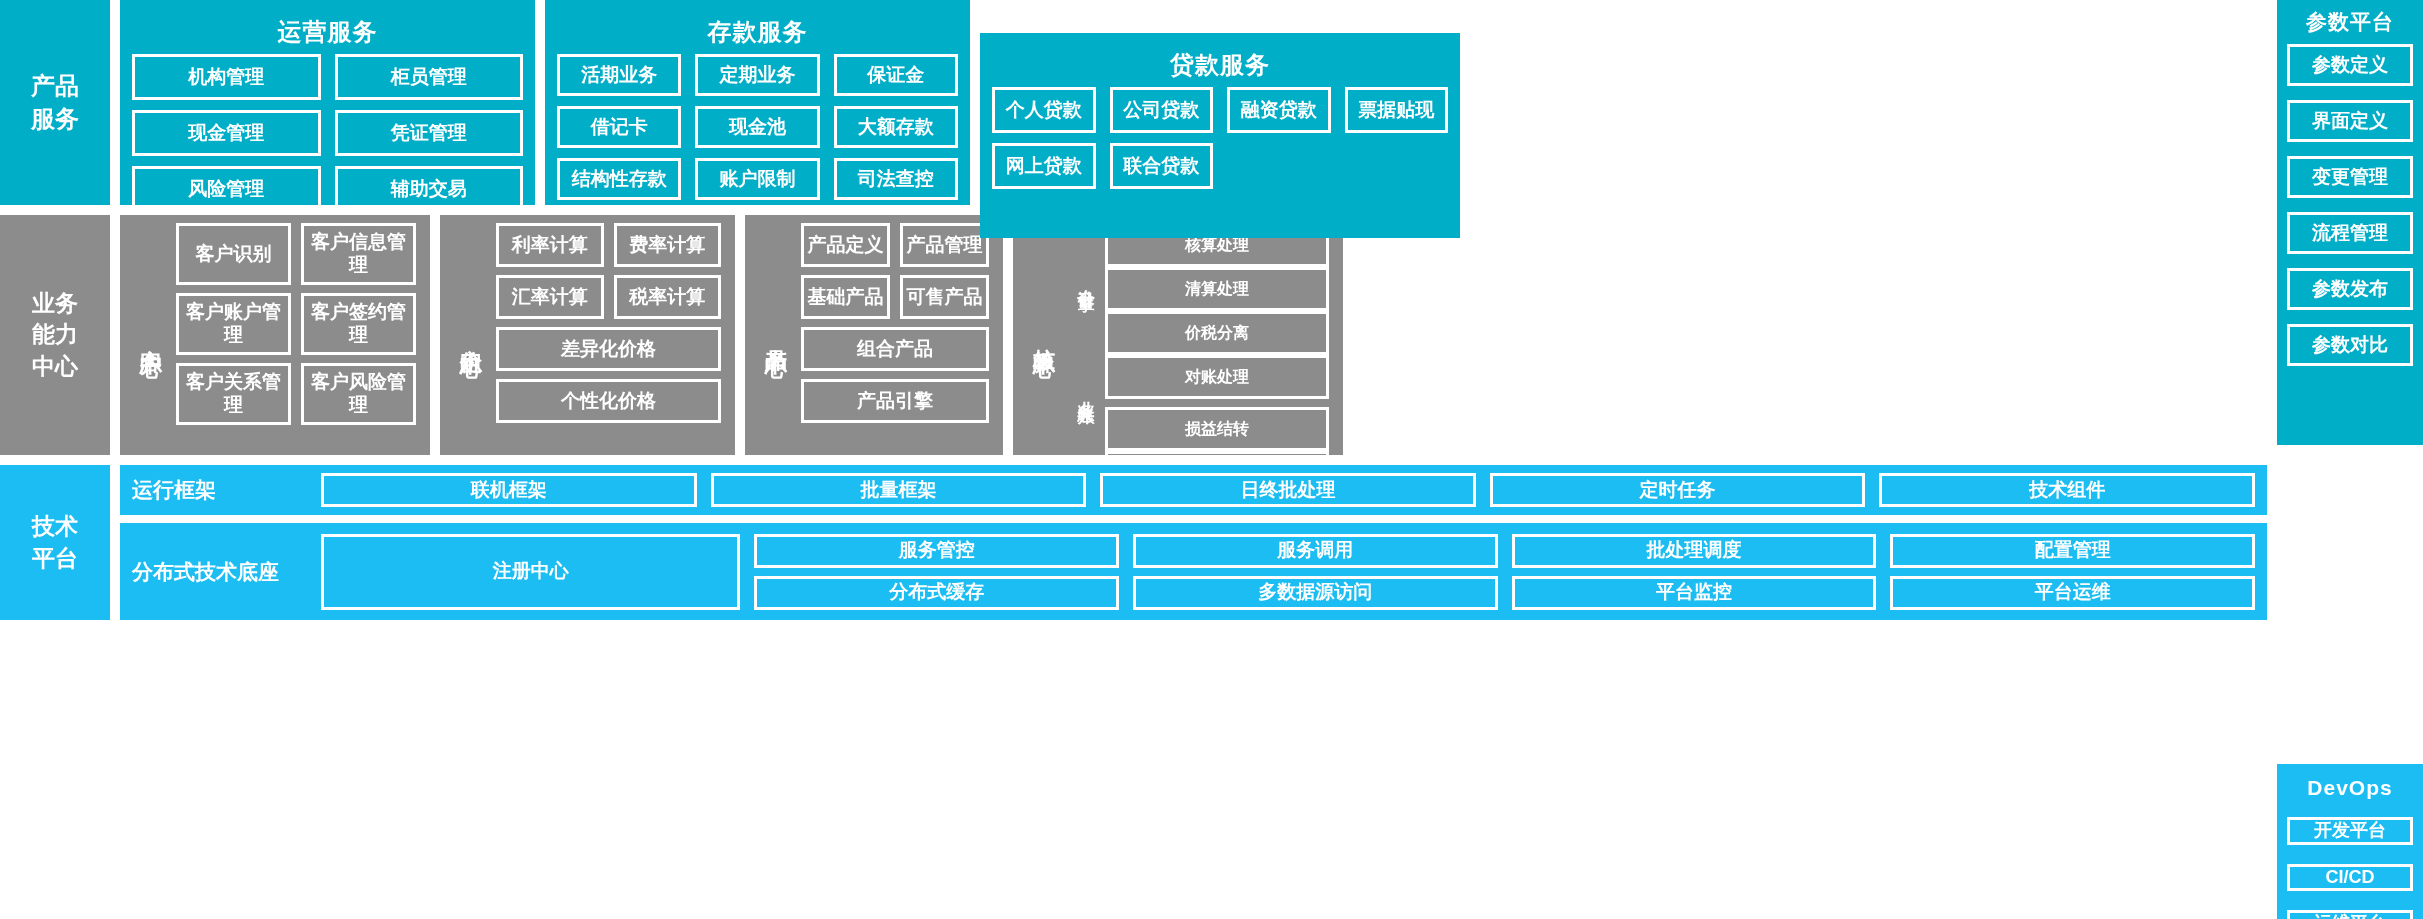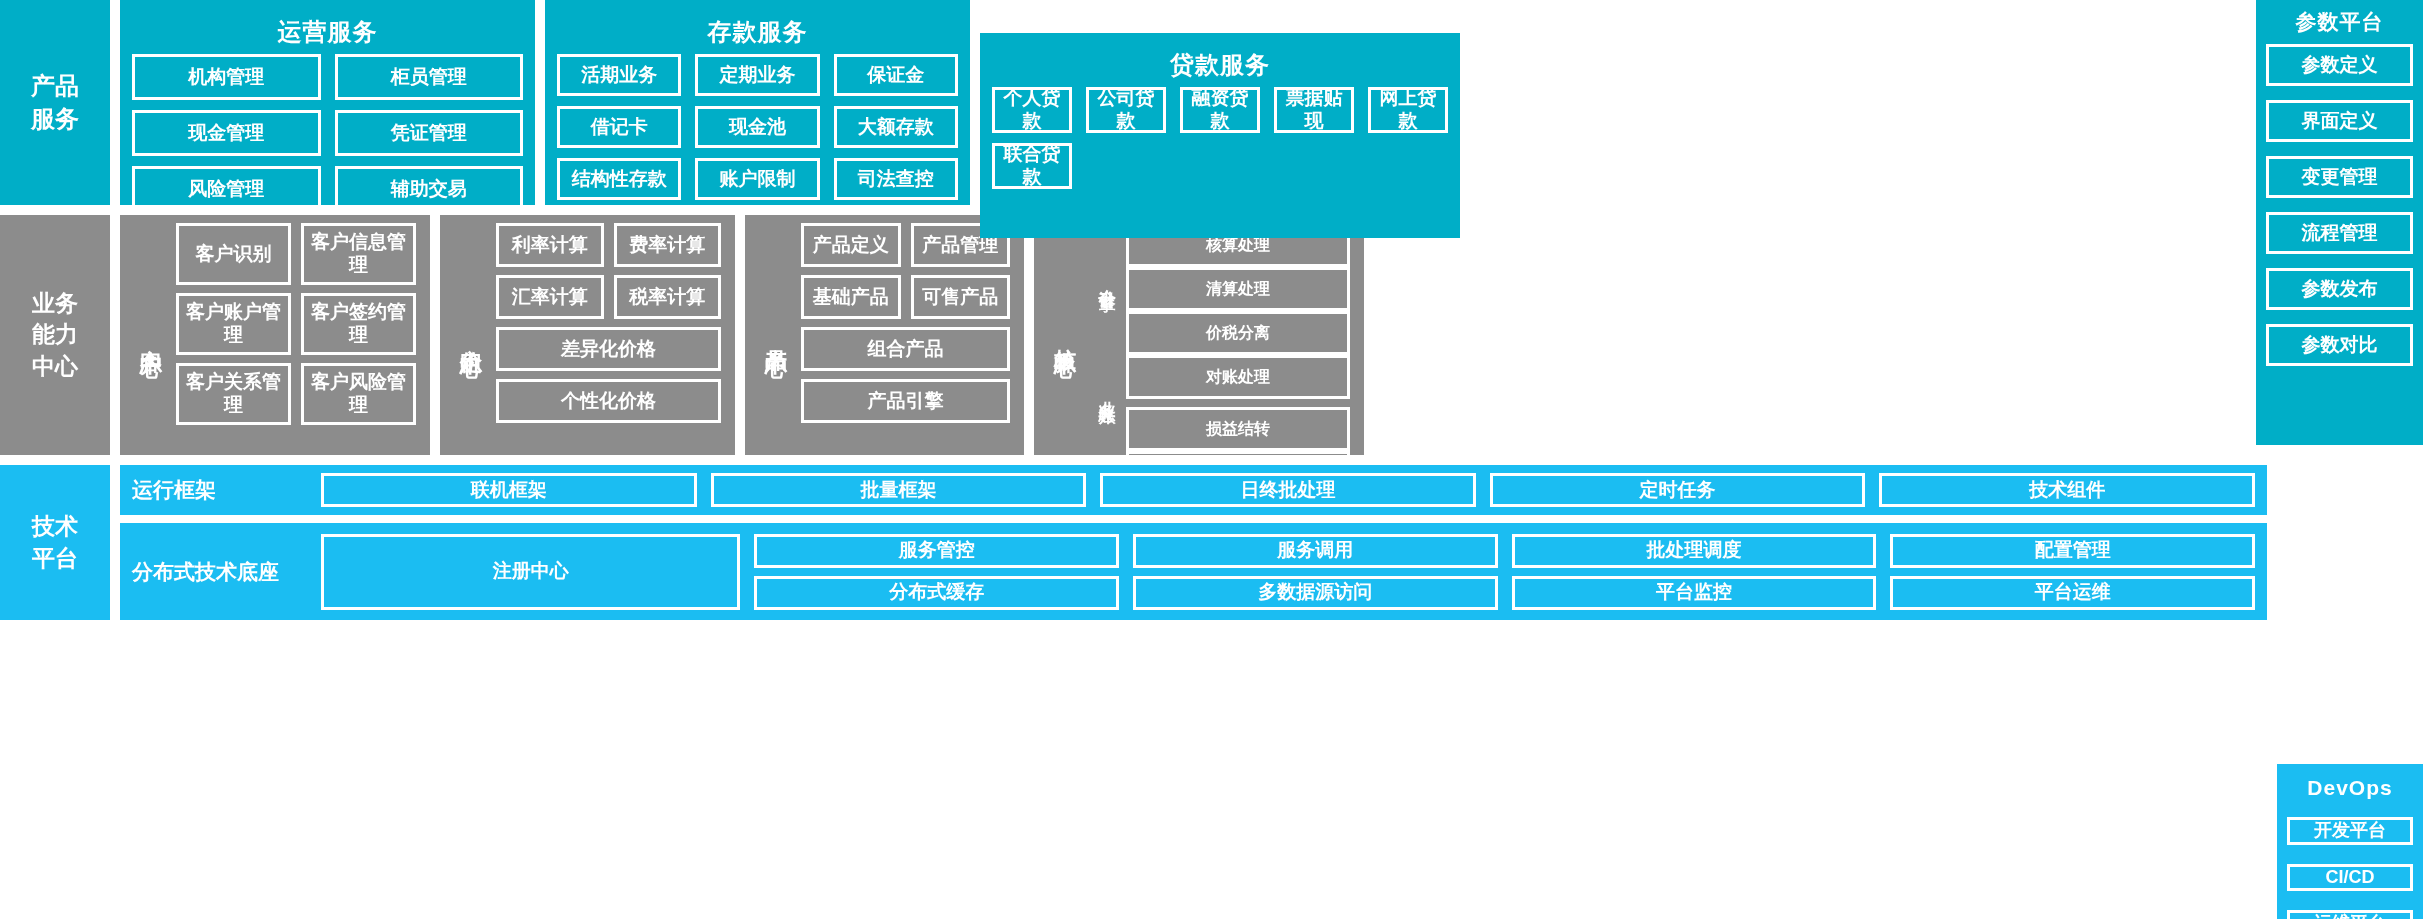--- a/index.html
+++ b/index.html
@@ -49,46 +49,46 @@
 
   .panel-ops { width: 415px; }
   .panel-ops .svc-grid { grid-template-columns: repeat(2, 1fr); }
   .panel-ops .svc-grid .box { height: 46px; }
 
   .panel-dep { width: 425px; }
   .panel-dep .svc-grid { grid-template-columns: repeat(3, 1fr); }
   .panel-dep .svc-grid .box { height: 42px; }
 
   .panel-loan { width: 480px; margin-top: 33px; }
-  .panel-loan .svc-grid { grid-template-columns: repeat(5, 1fr); border-radius: 29px; }
+  .panel-loan .svc-grid { grid-template-columns: repeat(4, 1fr); border-radius: 29px; }
   .panel-loan .svc-grid .box { height: 46px; }
 
   
   .rail-param {
-    position:absolute; right:0; top:0; width: 167px; height: 445px;
+    position:absolute; right:0; top:0; width: 146px; height: 445px;
     padding: 8px 10px 14px 10px;
   }
   .rail-param .panel-title { font-size: 21px; margin-bottom: 8px; }
   .rail-param .box { height: 42px; font-size: 19px; margin-bottom: 14px; }
 
   
   .band-mid { display:flex; height: 240px; gap: 10px; }
   .lbl-biz { width: 110px; height: 240px; font-size: 23px; }
   .center-panel { height: 240px; display: flex; padding: 8px 14px; gap: 8px; }
   .center-panel .vert { font-size: 22px; width: 34px; flex: 0 0 34px; }
   .center-body { flex: 1; display: flex; flex-direction: column; gap: 8px; }
   .center-body .grid2 { display: grid; grid-template-columns: 1fr 1fr; gap: 8px 10px; }
   .center-body .box { font-size: 19px; }
 
   .panel-cust { width: 310px; }
   .panel-cust .box { height: 62px; }
   .panel-price { width: 295px; }
   .panel-price .box { height: 44px; }
   .panel-price .wide { height: 44px; }
-  .panel-prod { width: 279px; }
+  .panel-prod { width: 258px; }
   .panel-prod .box { height: 44px; }
   .panel-acct { width: 330px; }
   .panel-acct .box { height: 44px; }
   .acct-split { display:flex; gap:6px; flex:1; }
   .acct-sub { display:flex; flex-direction:column; gap:8px; flex:1; }
   .acct-vertlabels { display:flex; flex-direction:column; width:30px; flex:0 0 30px; }
   .acct-vertlabels .vert { font-size: 17px; flex: 1; }
 
   
   .band-bot { display:flex; height: 155px; gap: 10px; }

